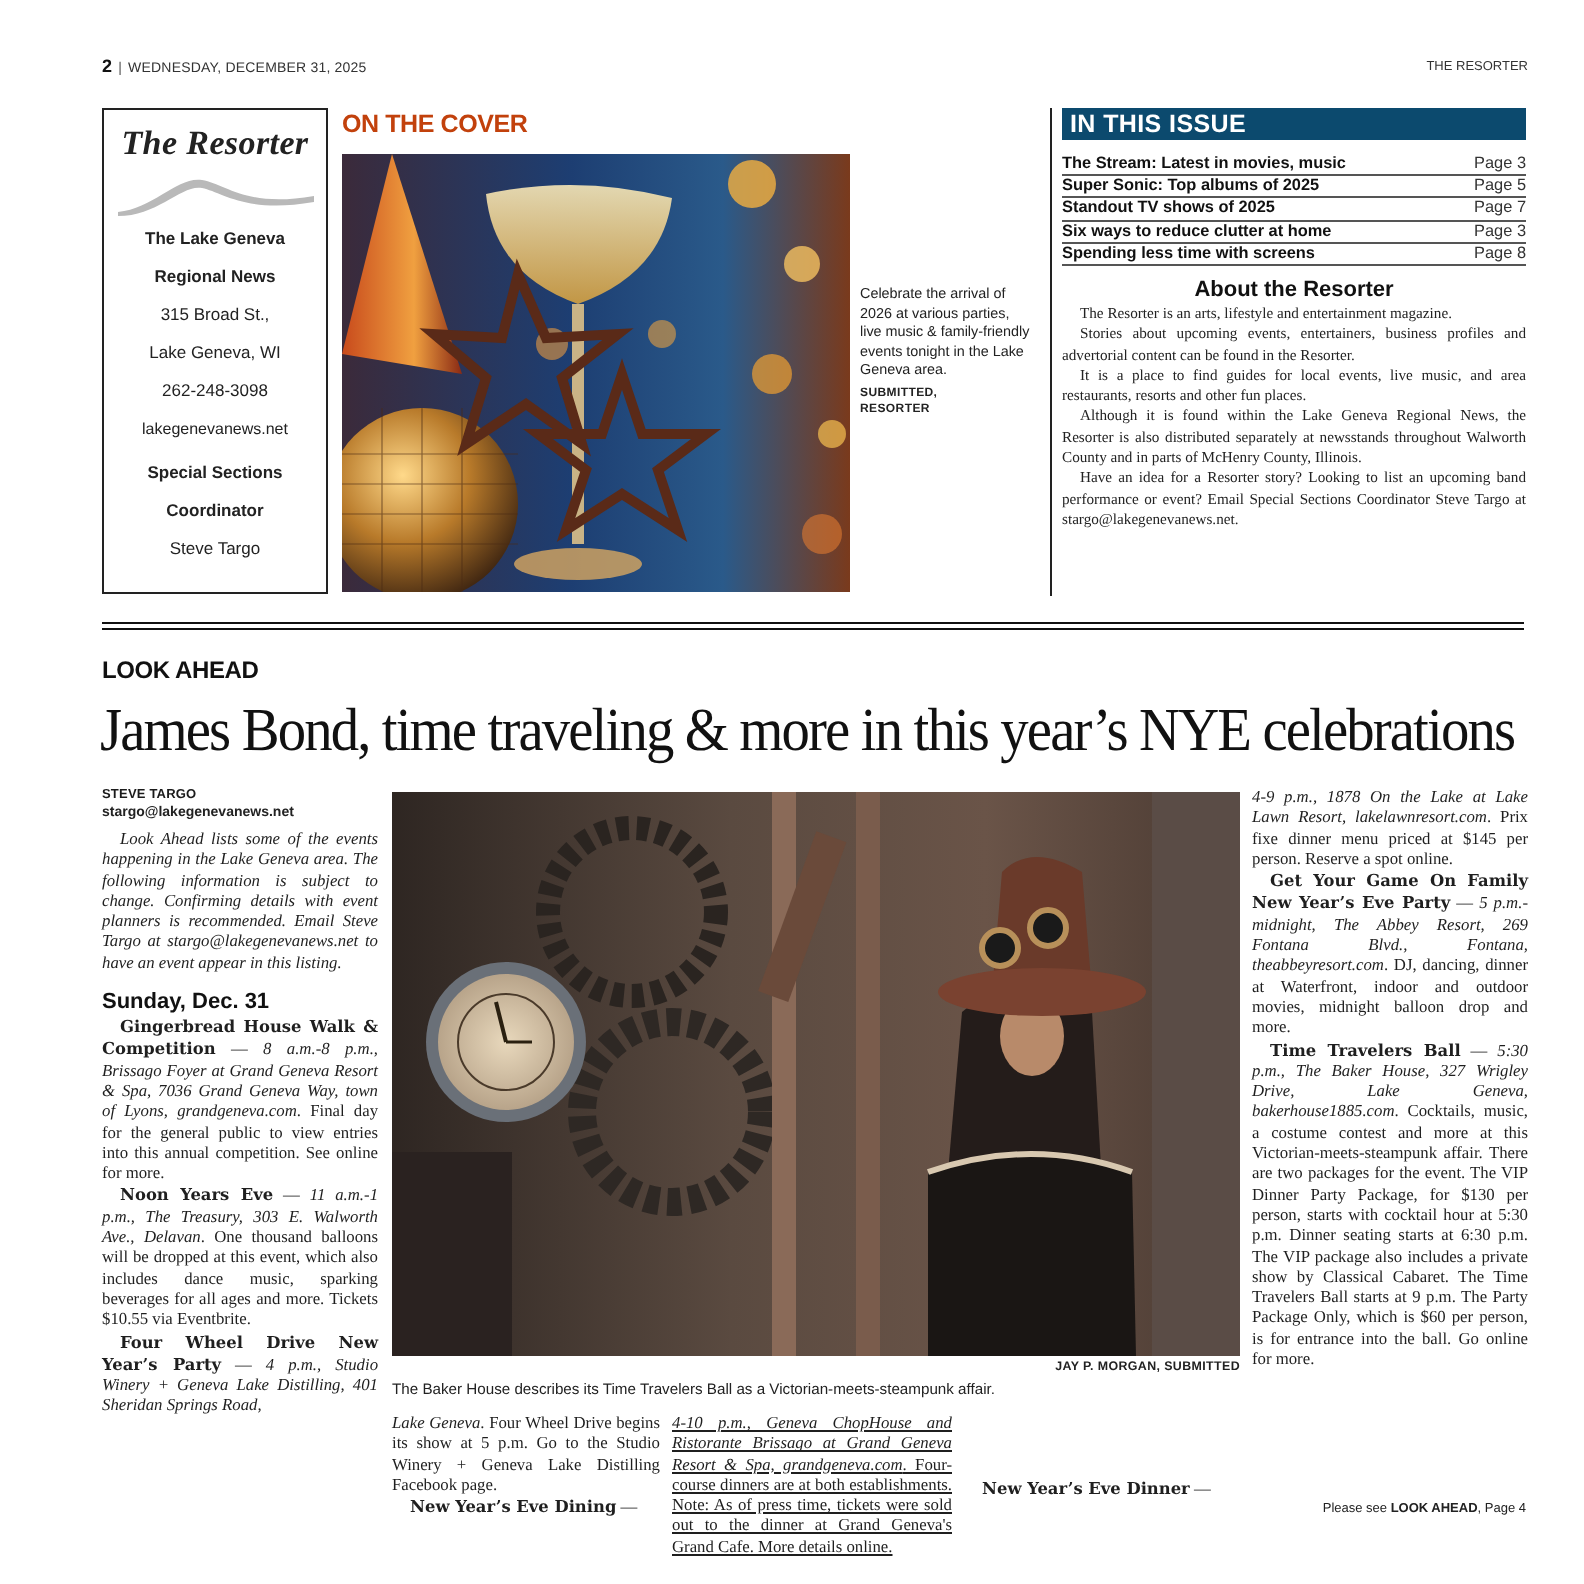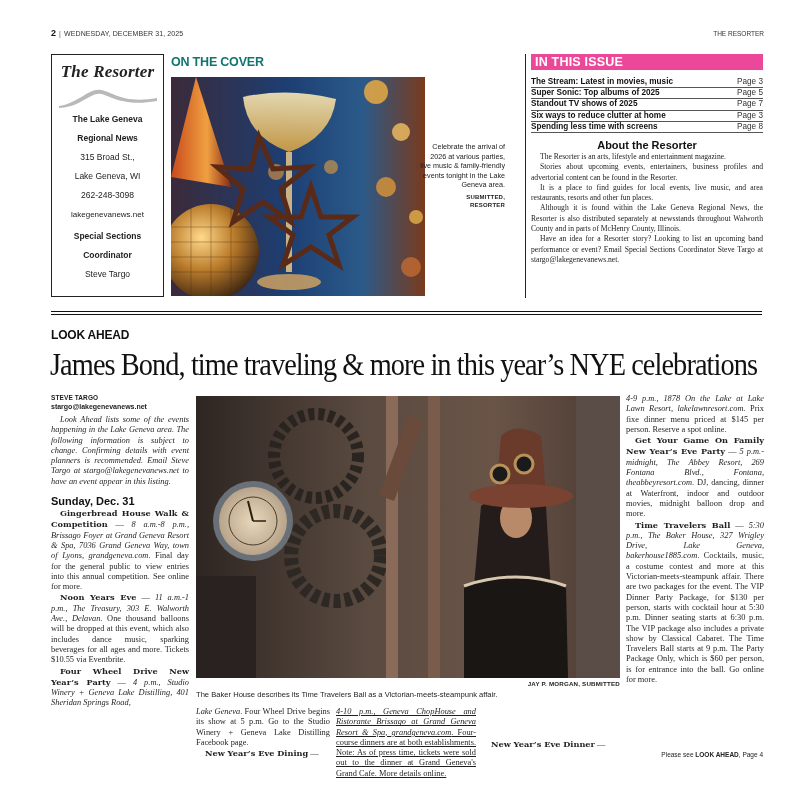--- a/index.html
+++ b/index.html
@@ -16,28 +16,28 @@
 
   
   .mast { position: absolute; left: 51px; top: 54px; width: 113px; height: 243px; border: 1px solid #222; text-align: center; }
   .mast .logo { font-family: "Liberation Serif", serif; font-style: italic; font-weight: bold; font-size: 17px; margin-top: 7px; color: #222; letter-spacing: 0.2px; }
   .mast .wave { margin: 2px auto 0; width: 102px; height: 26px; display: block; }
   .mast .line { font-size: 8.5px; line-height: 19px; color: #222; }
   .mast .b { font-weight: bold; }
   .mast .sm { font-size: 8px; }
 
   
-  .cover-title { position: absolute; left: 171px; top: 55px; font-weight: bold; font-size: 12.5px; color: #0f766e; letter-spacing: -0.2px; }
+  .cover-title { position: absolute; left: 171px; top: 55px; font-weight: bold; font-size: 12.5px; color: #c2410c; letter-spacing: -0.2px; }
   .cover-photo { position: absolute; left: 171px; top: 77px; width: 254px; height: 219px; overflow: hidden; background: #1a2c4a; }
-  .cover-caption { position: absolute; left: 419px; top: 142px; width: 86px; text-align: right; font-size: 7.2px; line-height: 9.6px; color: #222; }
+  .cover-caption { position: absolute; left: 430px; top: 142px; width: 86px; text-align: left; font-size: 7.2px; line-height: 9.6px; color: #222; }
   .cover-credit { font-weight: bold; font-size: 6px; line-height: 8px; margin-top: 3px; letter-spacing: 0.2px; }
 
   
   .issue { position: absolute; left: 531px; top: 54px; width: 232px; }
-  .issue-head { background: #ec4899; color: #fff; font-weight: bold; font-size: 12.5px; padding: 1px 4px; height: 16px; line-height: 14px; letter-spacing: 0.2px; }
+  .issue-head { background: #0c4a6e; color: #fff; font-weight: bold; font-size: 12.5px; padding: 1px 4px; height: 16px; line-height: 14px; letter-spacing: 0.2px; }
   .issue-list { margin-top: 7px; }
   .issue-row { display: flex; justify-content: space-between; font-size: 8.2px; line-height: 10.2px; border-bottom: 0.8px solid #555; }
   .issue-row .t { font-weight: bold; color: #111; }
   .issue-row .p { color: #333; }
 
   .about { position: absolute; left: 531px; top: 139px; width: 232px; }
   .about h3 { font-family: "Liberation Sans", sans-serif; text-align: center; font-weight: bold; font-size: 11px; line-height: 12px; margin-bottom: 1px; color: #111; }
   .about p { font-size: 7.6px; line-height: 10.3px; text-align: justify; text-indent: 9px; color: #222; font-family: "Liberation Serif", serif; }
 
   .vrule { position: absolute; left: 525px; top: 54px; width: 1px; height: 244px; background: #222; }

